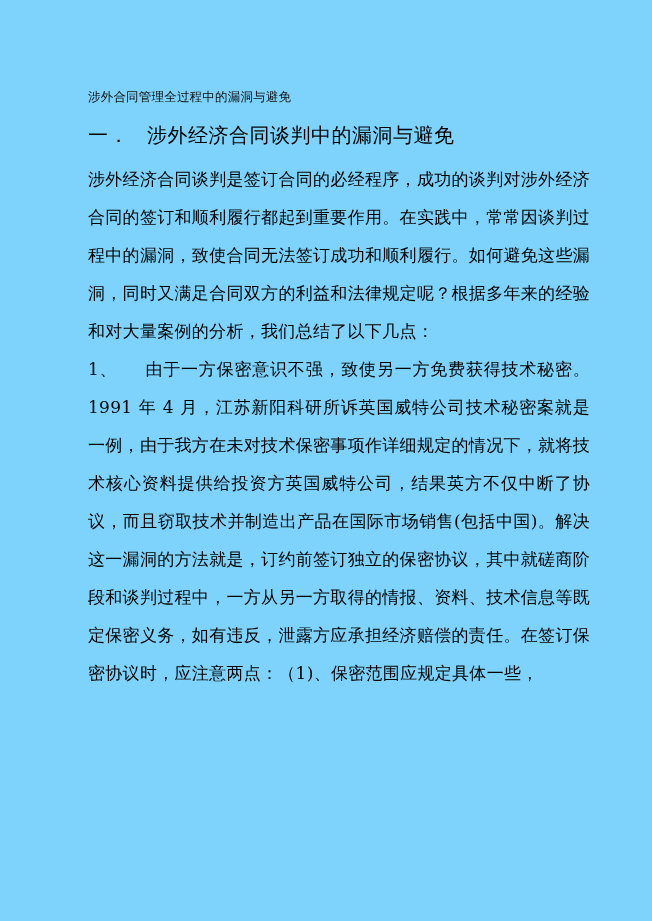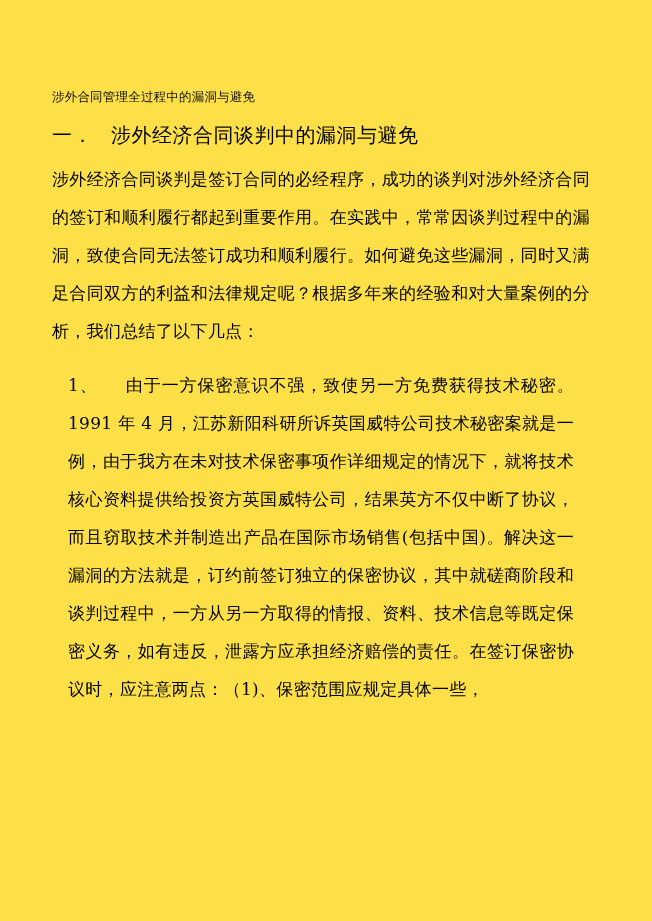--- a/index.html
+++ b/index.html
@@ -11,23 +11,23 @@
     width: 652px;
     height: 921px;
     font-family: "DejaVu Serif", "Liberation Serif", serif;
     color: #000000;
     overflow: hidden;
   }
   .page {
     position: relative;
     width: 652px;
     height: 921px;
-    background: #fde047;
+    background: #7dd3fc;
     box-sizing: border-box;
-    padding: 88px 62px 40px 52px;
+    padding: 88px 62px 40px 88px;
   }
   .doc-header {
     font-size: 12.5px;
     line-height: 1.4;
     letter-spacing: 0.2px;
     color: #111;
     margin: 0 0 14px 0;
     white-space: nowrap;
   }
   .section-title {
@@ -47,21 +47,21 @@
     line-height: 38px;
     margin: 0;
     color: #000;
     text-align: justify;
     text-justify: inter-ideograph;
     letter-spacing: 0.3px;
   }
   .list-par {
     font-size: 17px;
     line-height: 38px;
-    margin: 16px;
+    margin: 0;
     color: #000;
     text-align: justify;
     text-justify: inter-ideograph;
     letter-spacing: 0.3px;
   }
   .list-par .marker {
     margin-right: 28px;
   }
 </style>
 </head>

